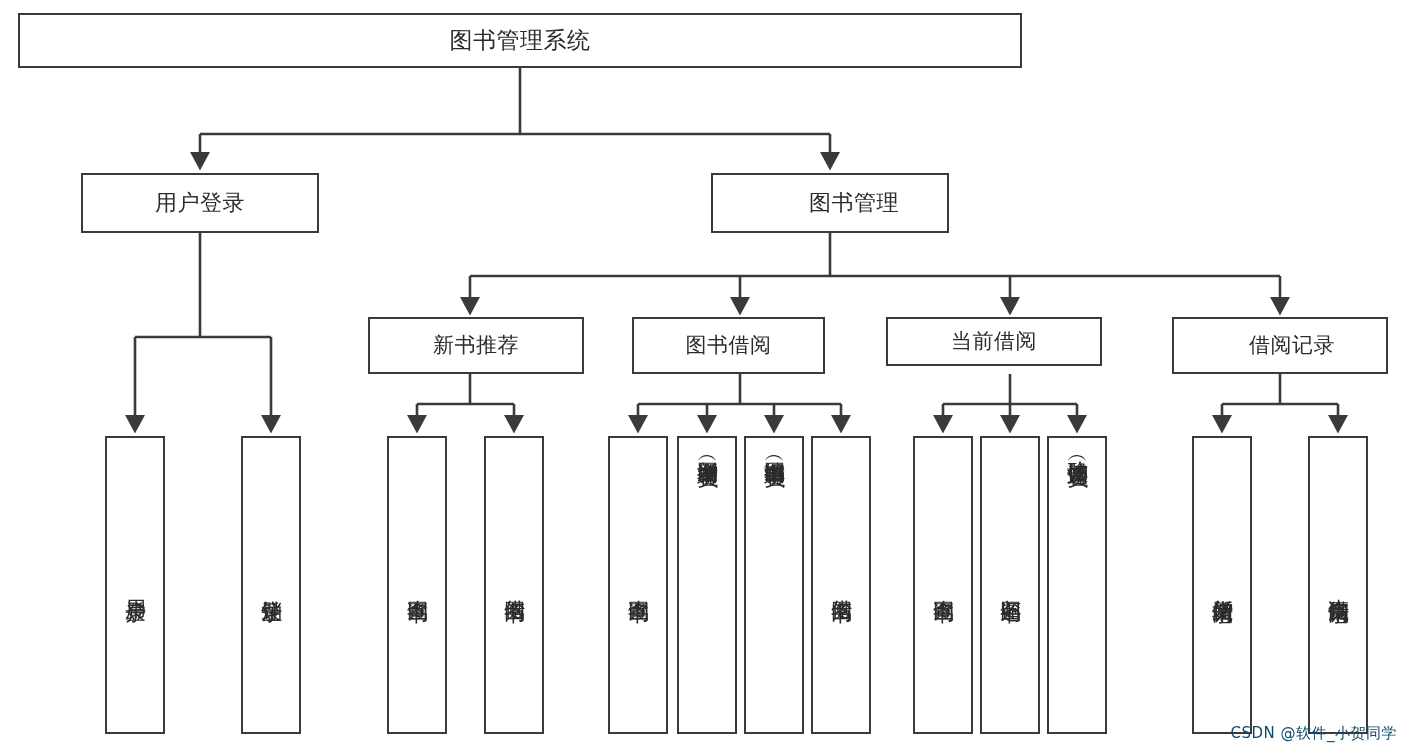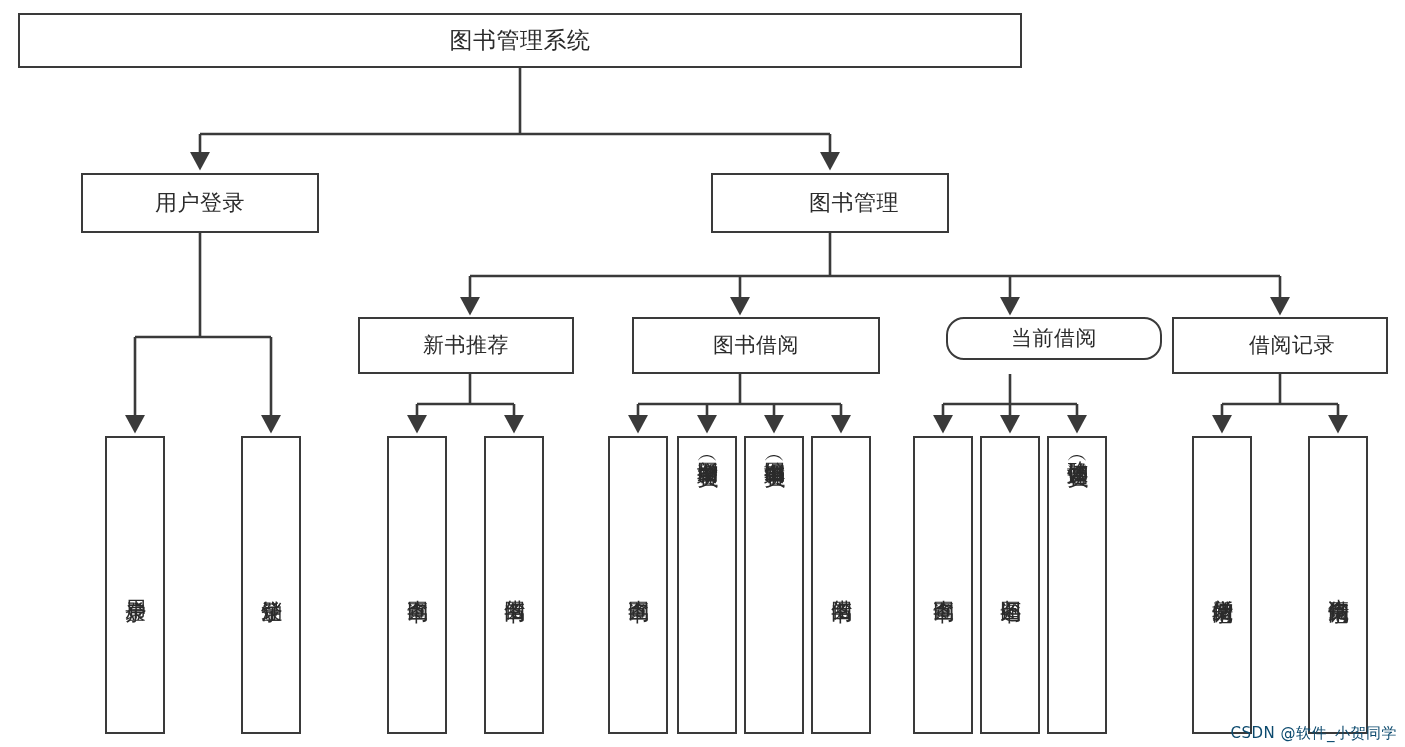--- a/index.html
+++ b/index.html
@@ -140,27 +140,27 @@
     <span class="node-label">图书管理系统</span>
   </div>
 
   <div class="node level2" style="left:81px; top:173px; width:238px; height:60px;">
     <span class="node-label">用户登录</span>
   </div>
   <div class="node level2" style="left:711px; top:173px; width:238px; height:60px;padding-left:48px;">
     <span class="node-label">图书管理</span>
   </div>
 
-  <div class="node level3" style="left:358px; top:317px; width:216px; height:57px;">
+  <div class="node level3" style="left:368px; top:317px; width:216px; height:57px;">
     <span class="node-label">新书推荐</span>
   </div>
-  <div class="node level3" style="left:632px; top:317px; width:248px; height:57px;text-align:center;">
+  <div class="node level3" style="left:632px; top:317px; width:193px; height:57px;text-align:center;">
     <span class="node-label">图书借阅</span>
   </div>
-  <div class="node level3" style="left:946px; top:317px; width:216px; height:43px;border-radius:18px;">
+  <div class="node level3" style="left:886px; top:317px; width:216px; height:49px;">
     <span class="node-label">当前借阅</span>
   </div>
   <div class="node level3" style="left:1172px; top:317px; width:216px; height:57px;padding-left:24px;">
     <span class="node-label">借阅记录</span>
   </div>
 
   <div class="node leaf" style="left:105px; top:436px; width:60px; height:298px;">
     <span class="node-label">用户登录</span>
   </div>
   <div class="node leaf" style="left:241px; top:436px; width:60px; height:298px;">

